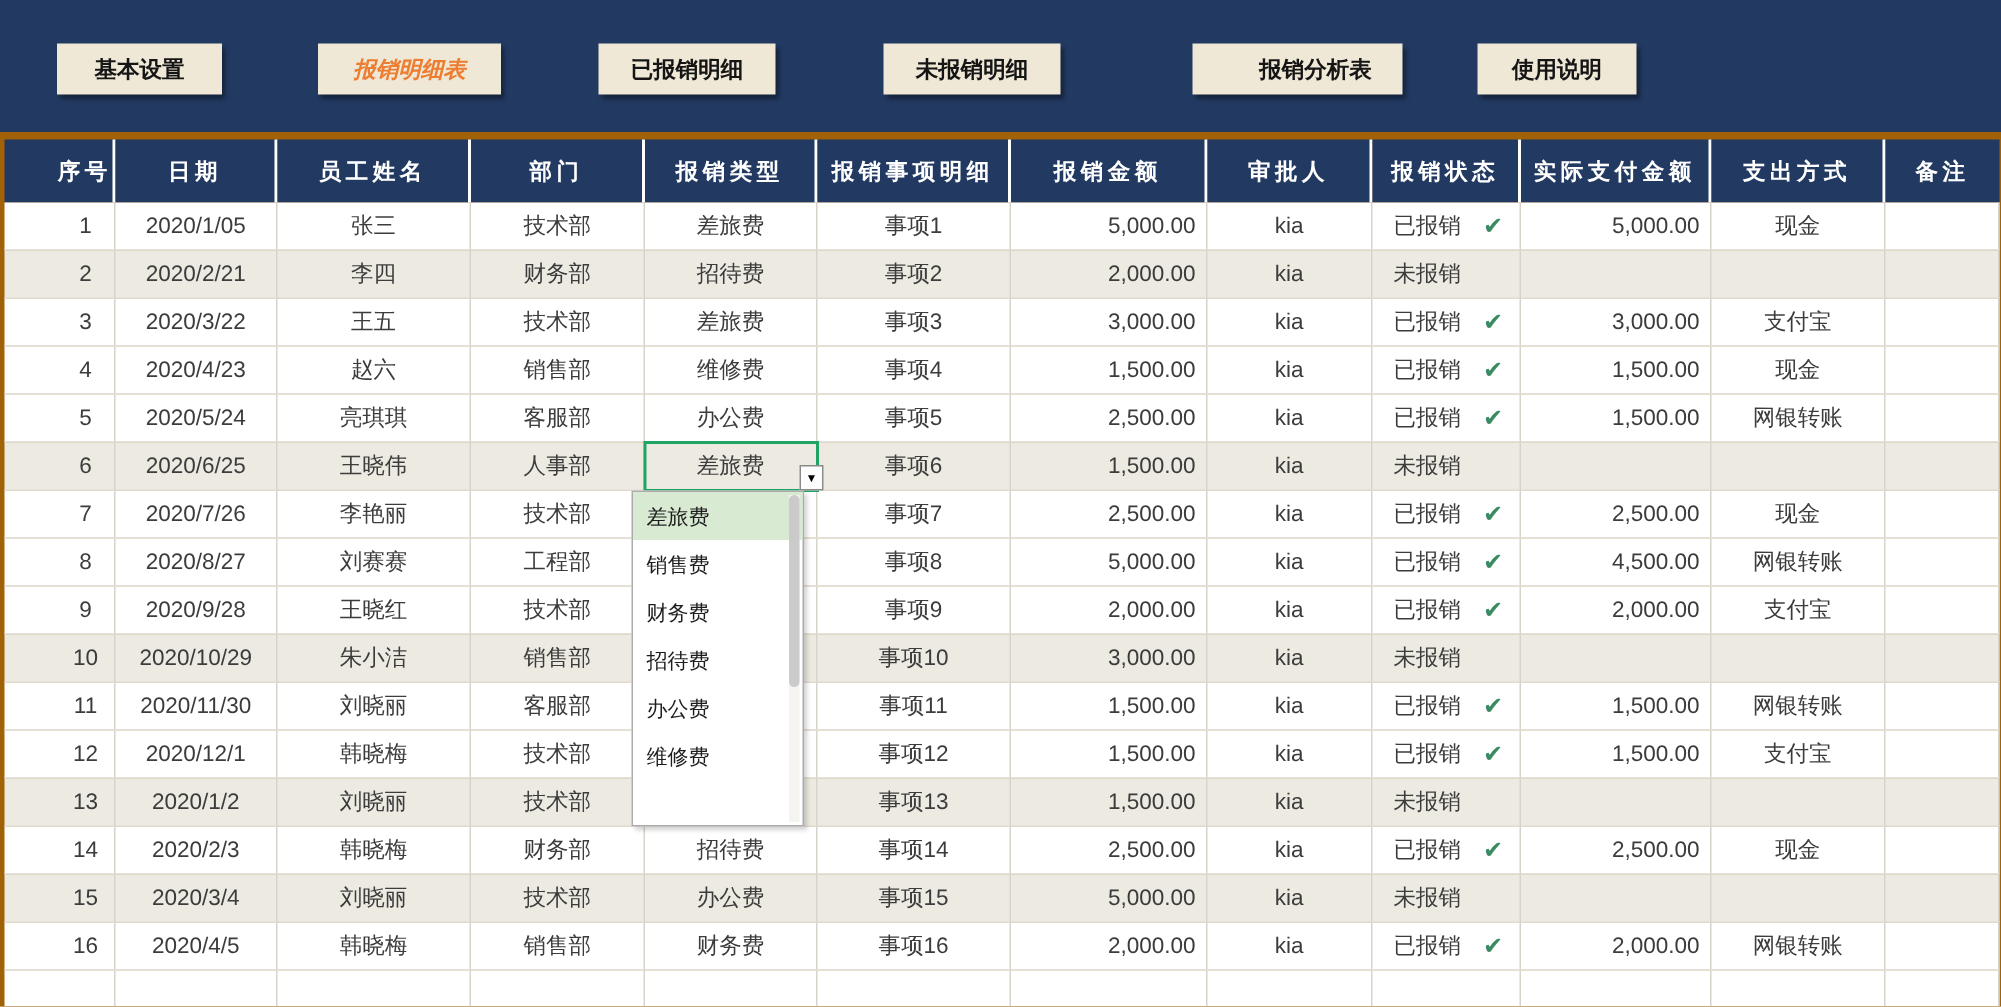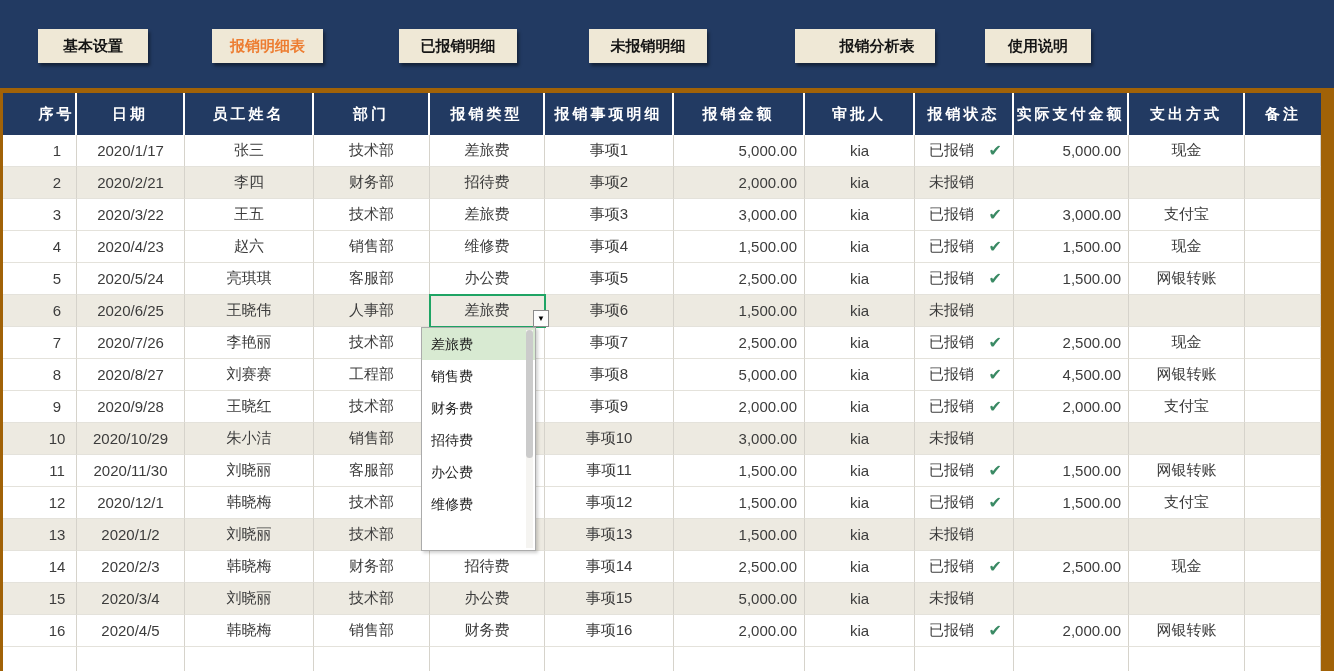--- a/index.html
+++ b/index.html
@@ -5,21 +5,21 @@
   html,body{margin:0;padding:0;}
   body{font-family:"Liberation Sans","DejaVu Sans",sans-serif;}
   .stage{position:relative;width:1334px;height:671px;background:#a16207;overflow:hidden;}
 
   
   .topbar{position:absolute;left:0;top:0;width:1334px;height:88px;background:#223A62;}
   .topbtn{position:absolute;top:29px;height:34px;background:#EFE8D6;display:flex;align-items:center;
           justify-content:center;font-size:15px;font-weight:bold;color:#151515;cursor:default;
           box-shadow:2px 3px 3px rgba(0,0,0,0.40);}
   .topbtn.active{color:#ED7D31;}
-  .b0{left:38px;width:110px;} .b1{left:212px;width:111px;} .b2{left:399px;width:118px;}
+  .b0{left:38px;width:110px;} .b1{left:212px;width:122px;font-style:italic;} .b2{left:399px;width:118px;}
   .b3{left:589px;width:118px;} .b4{left:795px;width:116px;padding-left:24px;} .b5{left:985px;width:106px;}
 
   
   .thead{position:absolute;left:3px;top:93px;display:flex;height:42px;}
   .hcell{box-sizing:border-box;background:#223A62;color:#fff;font-weight:bold;font-size:15px;
          letter-spacing:3px;display:flex;align-items:center;justify-content:center;
          border-right:2px solid #fff;overflow:hidden;white-space:nowrap;}
   .hcell:last-child{border-right:none;}
 
   
@@ -30,21 +30,21 @@
         font-size:15px;color:#3C3C3C;border-right:1px solid #D6D3CB;border-bottom:1px solid #E4E2DB;
         overflow:hidden;white-space:nowrap;}
   .cell.amount{justify-content:flex-end;padding-right:7px;}
   .cell.status{justify-content:space-between;padding:0 11px 0 14px;}
   .check{color:#3A8A64;font-size:16px;font-weight:bold;}
   .emptyrow{display:flex;height:24px;background:#fff;}
   .emptyrow .cell{border-bottom:none;}
 
   .c0{width:74px;padding-left:35px;}  .c1{width:108px;} .c2{width:129px;} .c3{width:116px;}
   .c4{width:115px;} .c5{width:129px;} .c6{width:131px;} .c7{width:110px;}
-  .c8{width:99px;} .c9{width:115px;} .c10{width:116px;} .c11{width:76px;}
+  .c8{width:99px;} .c9{width:127px;} .c10{width:116px;} .c11{width:76px;}
 
   
   .sel{outline:2px solid #1FA464;outline-offset:-1px;position:relative;z-index:3;}
 
   
   .dd-panel{position:absolute;left:421px;top:327px;width:115px;height:224px;background:#fff;
             border:1px solid #ABABAB;box-sizing:border-box;z-index:5;box-shadow:2px 2px 3px rgba(0,0,0,0.18);}
   .dd-item{height:32px;line-height:32px;padding-left:9px;font-size:14px;color:#1d1d1d;text-align:left;}
   .dd-item.hl{background:#D8EAD2;}
   .dd-track{position:absolute;top:2px;right:2px;width:7px;height:calc(100% - 4px);background:#F5F4F1;}
@@ -78,21 +78,21 @@
       <div class="hcell c7">审批人</div>
       <div class="hcell c8">报销状态</div>
       <div class="hcell c9">实际支付金额</div>
       <div class="hcell c10">支出方式</div>
       <div class="hcell c11">备注</div>
     </div>
 
   <div class="rows" id="rows">
       <div class="row">
         <div class="cell c0">1</div>
-        <div class="cell c1">2020/1/17</div>
+        <div class="cell c1">2020/1/05</div>
         <div class="cell c2">张三</div>
         <div class="cell c3">技术部</div>
         <div class="cell c4">差旅费</div>
         <div class="cell c5">事项1</div>
         <div class="cell c6 amount">5,000.00</div>
         <div class="cell c7">kia</div>
         <div class="cell c8 status">
           <span>已报销</span>
           <span class="check">✔</span>
         </div>

